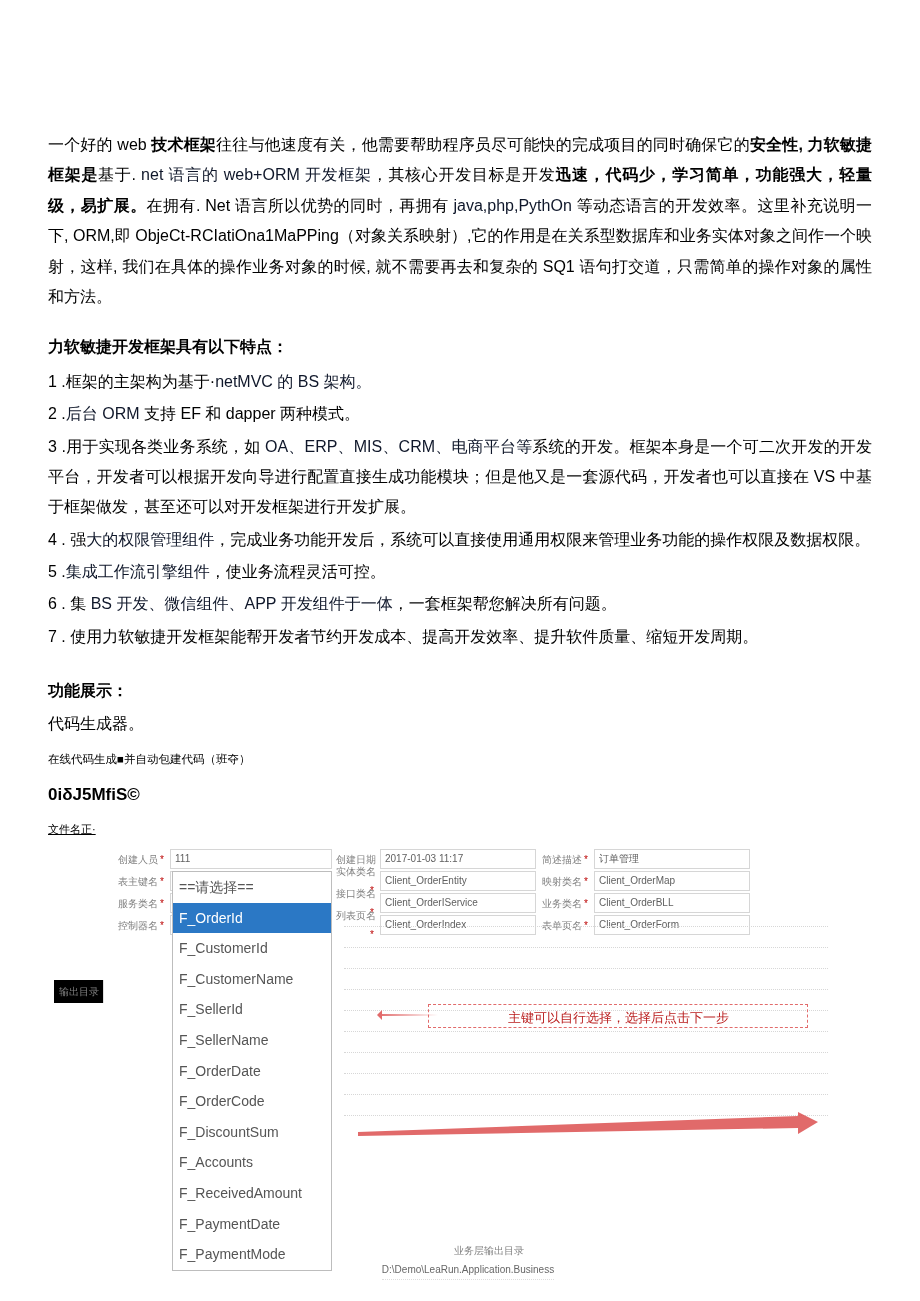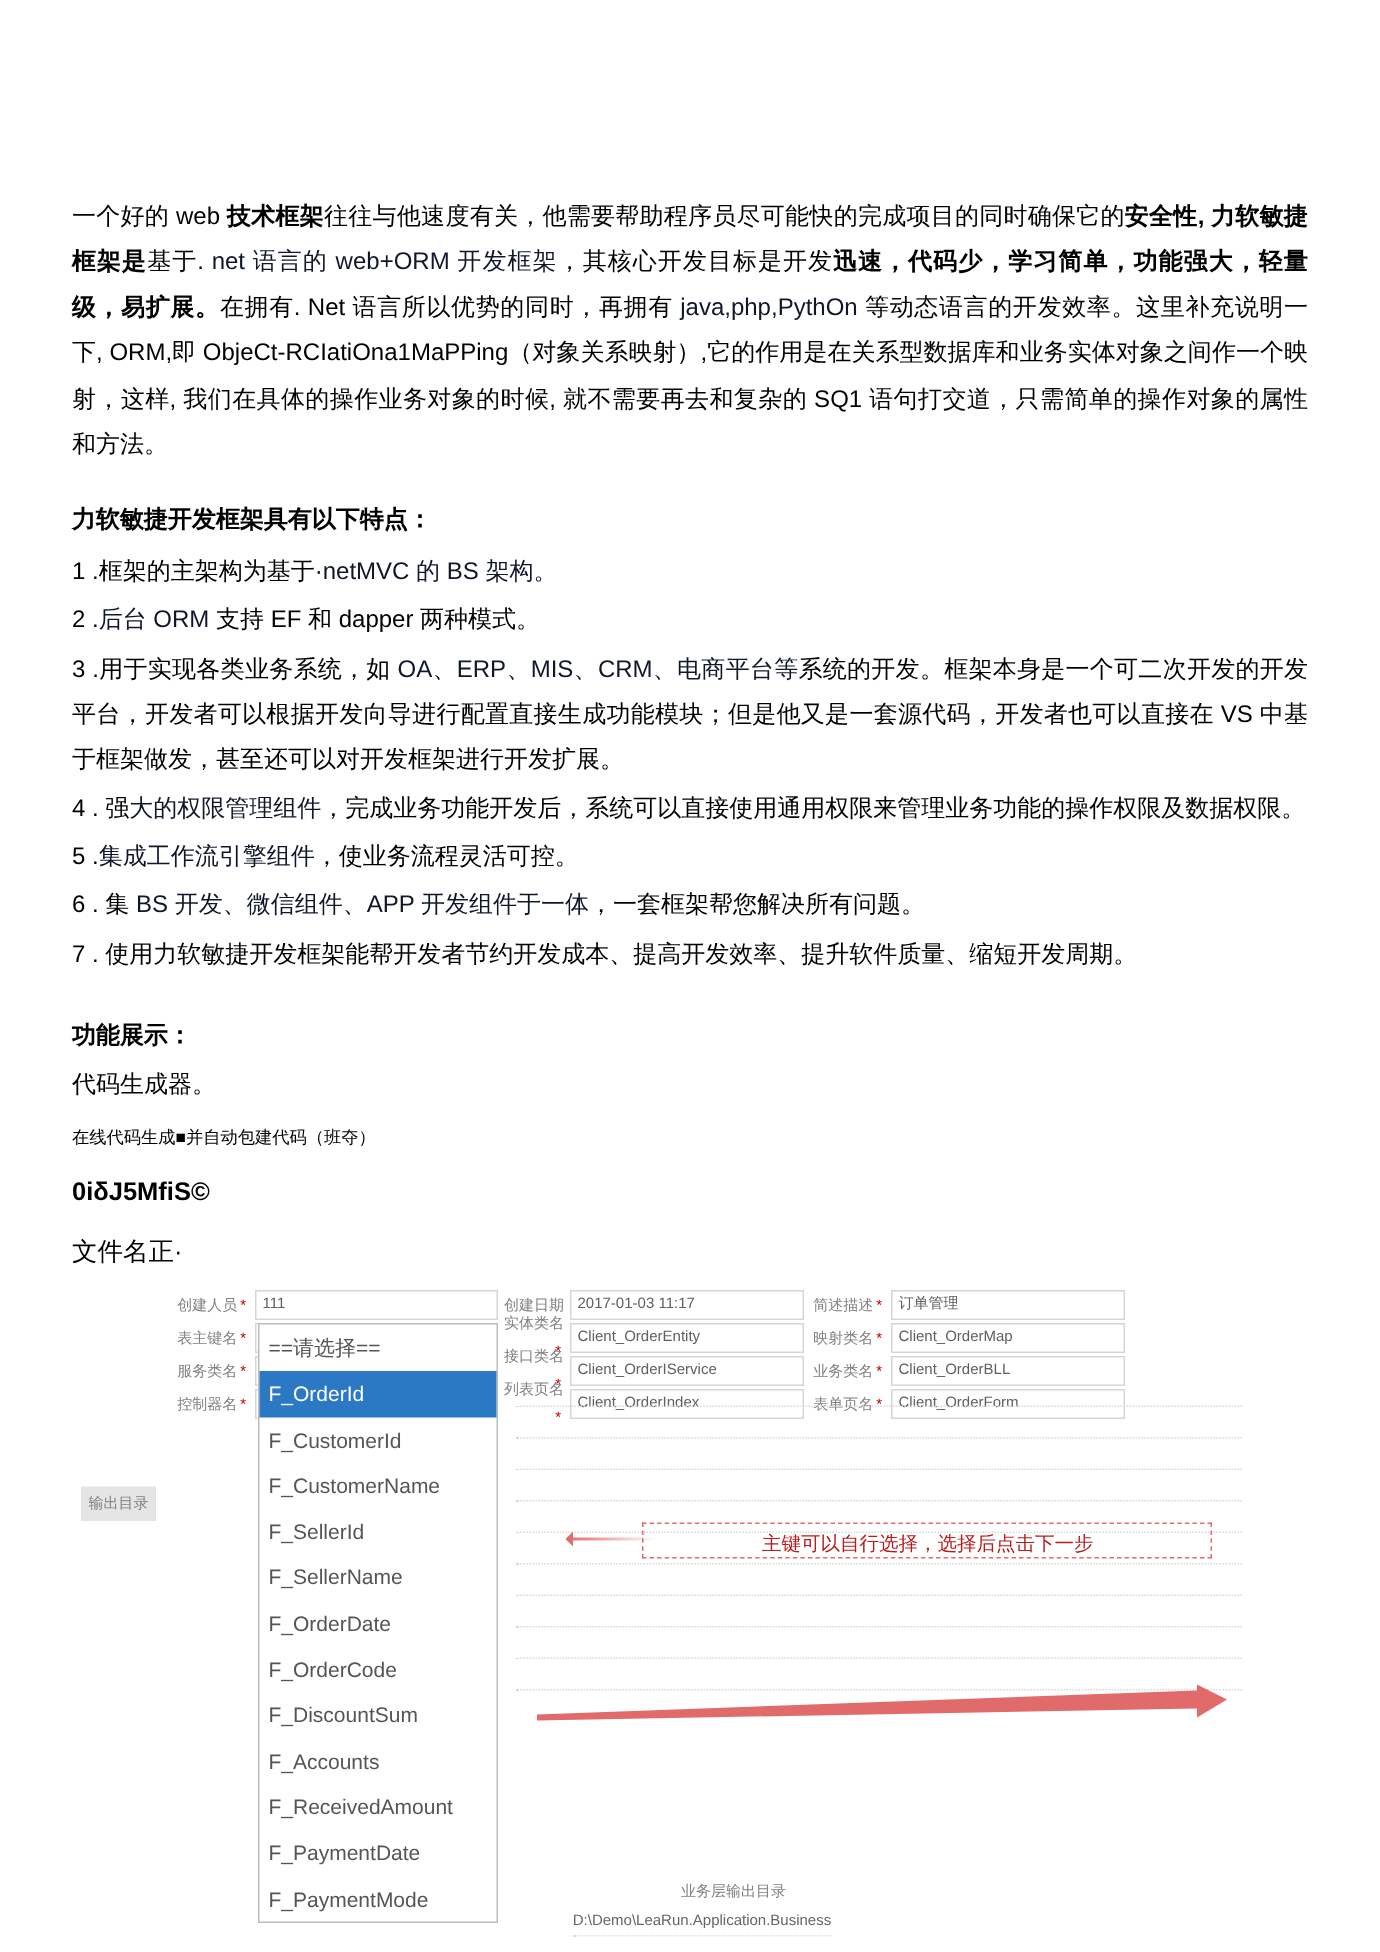--- a/index.html
+++ b/index.html
@@ -13,21 +13,21 @@
     padding: 130px 48px 80px 48px;
   }
   .paragraph { margin-bottom: 14px; text-align: justify; }
   .bold { font-weight: bold; }
   .red { color: #0f172a; }
   .section-heading { font-weight: bold; margin-top: 20px; margin-bottom: 4px; }
   .list-item { margin-bottom: 2px; text-align: justify; }
   .sub-heading { font-weight: bold; margin-top: 24px; margin-bottom: 2px; }
   .caption-line { font-size: 11.5px; margin-top: 10px; }
   .caption-strong { font-size: 17px; font-weight: bold; margin-top: 8px; }
-  .caption-small { font-size: 17px; margin-top: 8px; margin-bottom: 8px; }
+  .caption-small { font-size: 11px; margin-top: 8px; margin-bottom: 8px; text-decoration: underline; }
 
   
   .form-area {
     margin-top: 6px;
     margin-left: 60px;
     font-size: 10px;
     color: #757575;
     position: relative;
     width: 720px;
   }
@@ -122,21 +122,21 @@
   }
   .big-red-arrow svg { width: 100%; height: 100%; }
   .section-label-vert {
     position: absolute;
     left: -54px;
     top: 132px;
     font-size: 10px;
     color: #808080;
     width: 50px;
     text-align: right;
-    background: #e5e5e5;
+    background: #000000;
     padding: 2px 4px;
     border-right: 1px solid #e0e0e0;
   }
   .caret-down {
     display: inline-block; width: 0; height: 0;
     margin-left: 4px;
     border-left: 4px solid transparent;
     border-right: 4px solid transparent;
     border-top: 5px solid #808080;
     vertical-align: middle;

